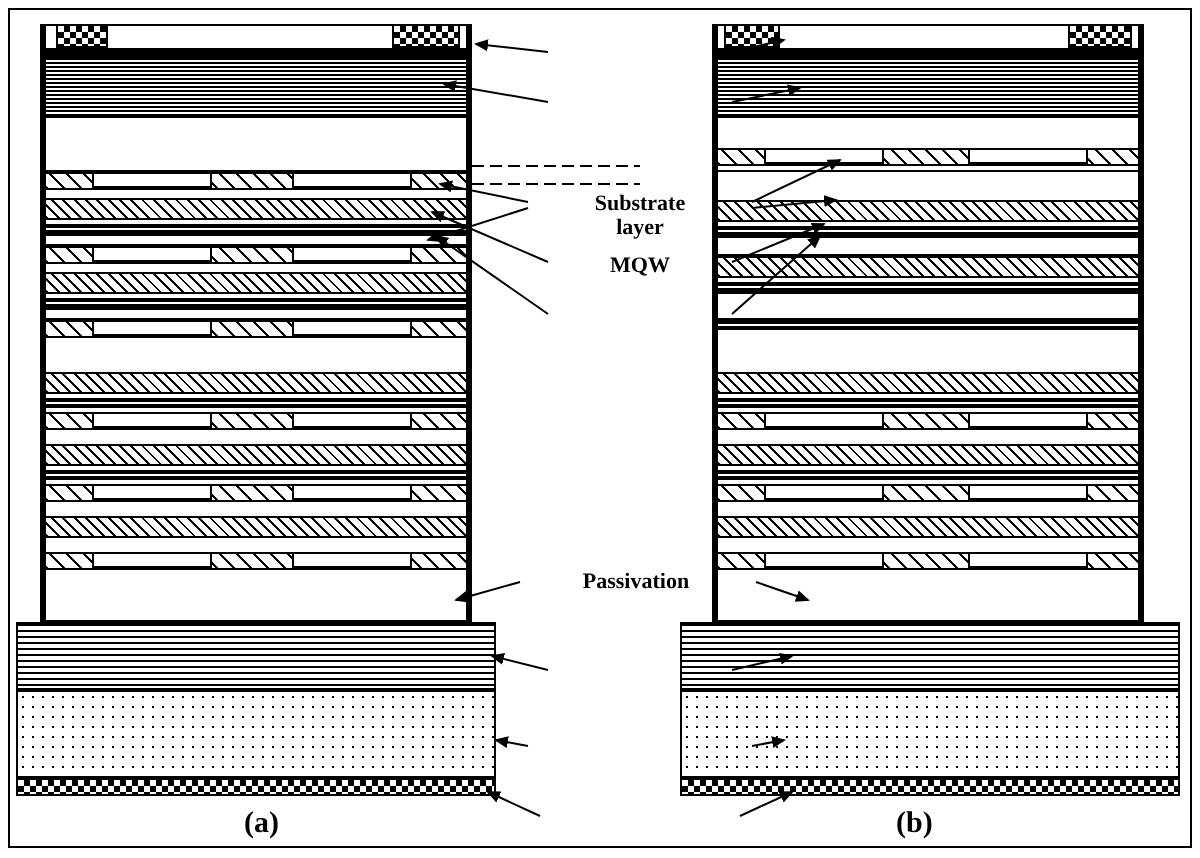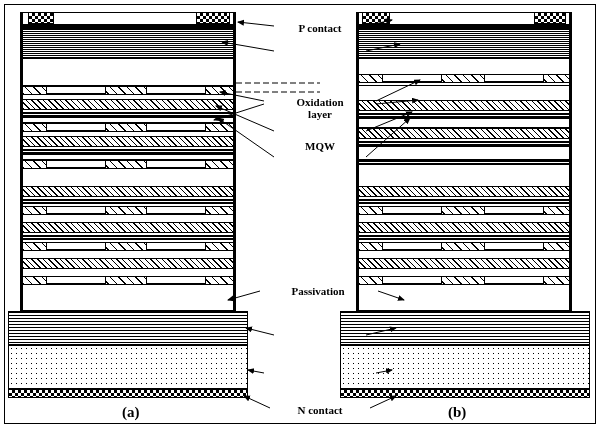--- a/index.html
+++ b/index.html
@@ -243,22 +243,20 @@
       <path d="M270,408 L244,396"></path>
       <path d="M370,408 L396,396"></path>
     </g>
 
     <g stroke="#000" stroke-width="1" fill="none" stroke-dasharray="6,3">
       <path d="M236,83 L320,83"></path>
       <path d="M236,92 L320,92"></path>
     </g>
   </svg>
 
-  <div class="label" style="left:277px; top:22px; width:86px;">P contact</div>
-  <div class="label" style="left:266px; top:96px; width:108px;">Oxidation
+  <div class="label" style="left:266px; top:96px; width:108px;">Substrate
 layer</div>
-  <div class="label" style="left:277px; top:140px; width:86px;">MQW</div>
+  <div class="label" style="left:277px; top:127px; width:86px;">MQW</div>
   <div class="label" style="left:262px; top:285px; width:112px;">Passivation</div>
-  <div class="label" style="left:272px; top:404px; width:96px;">N contact</div>
 
   <div class="panel-label" style="left:122px; top:404px;">(a)</div>
   <div class="panel-label" style="left:448px; top:404px;">(b)</div>
 </div>
 
 </body></html>

